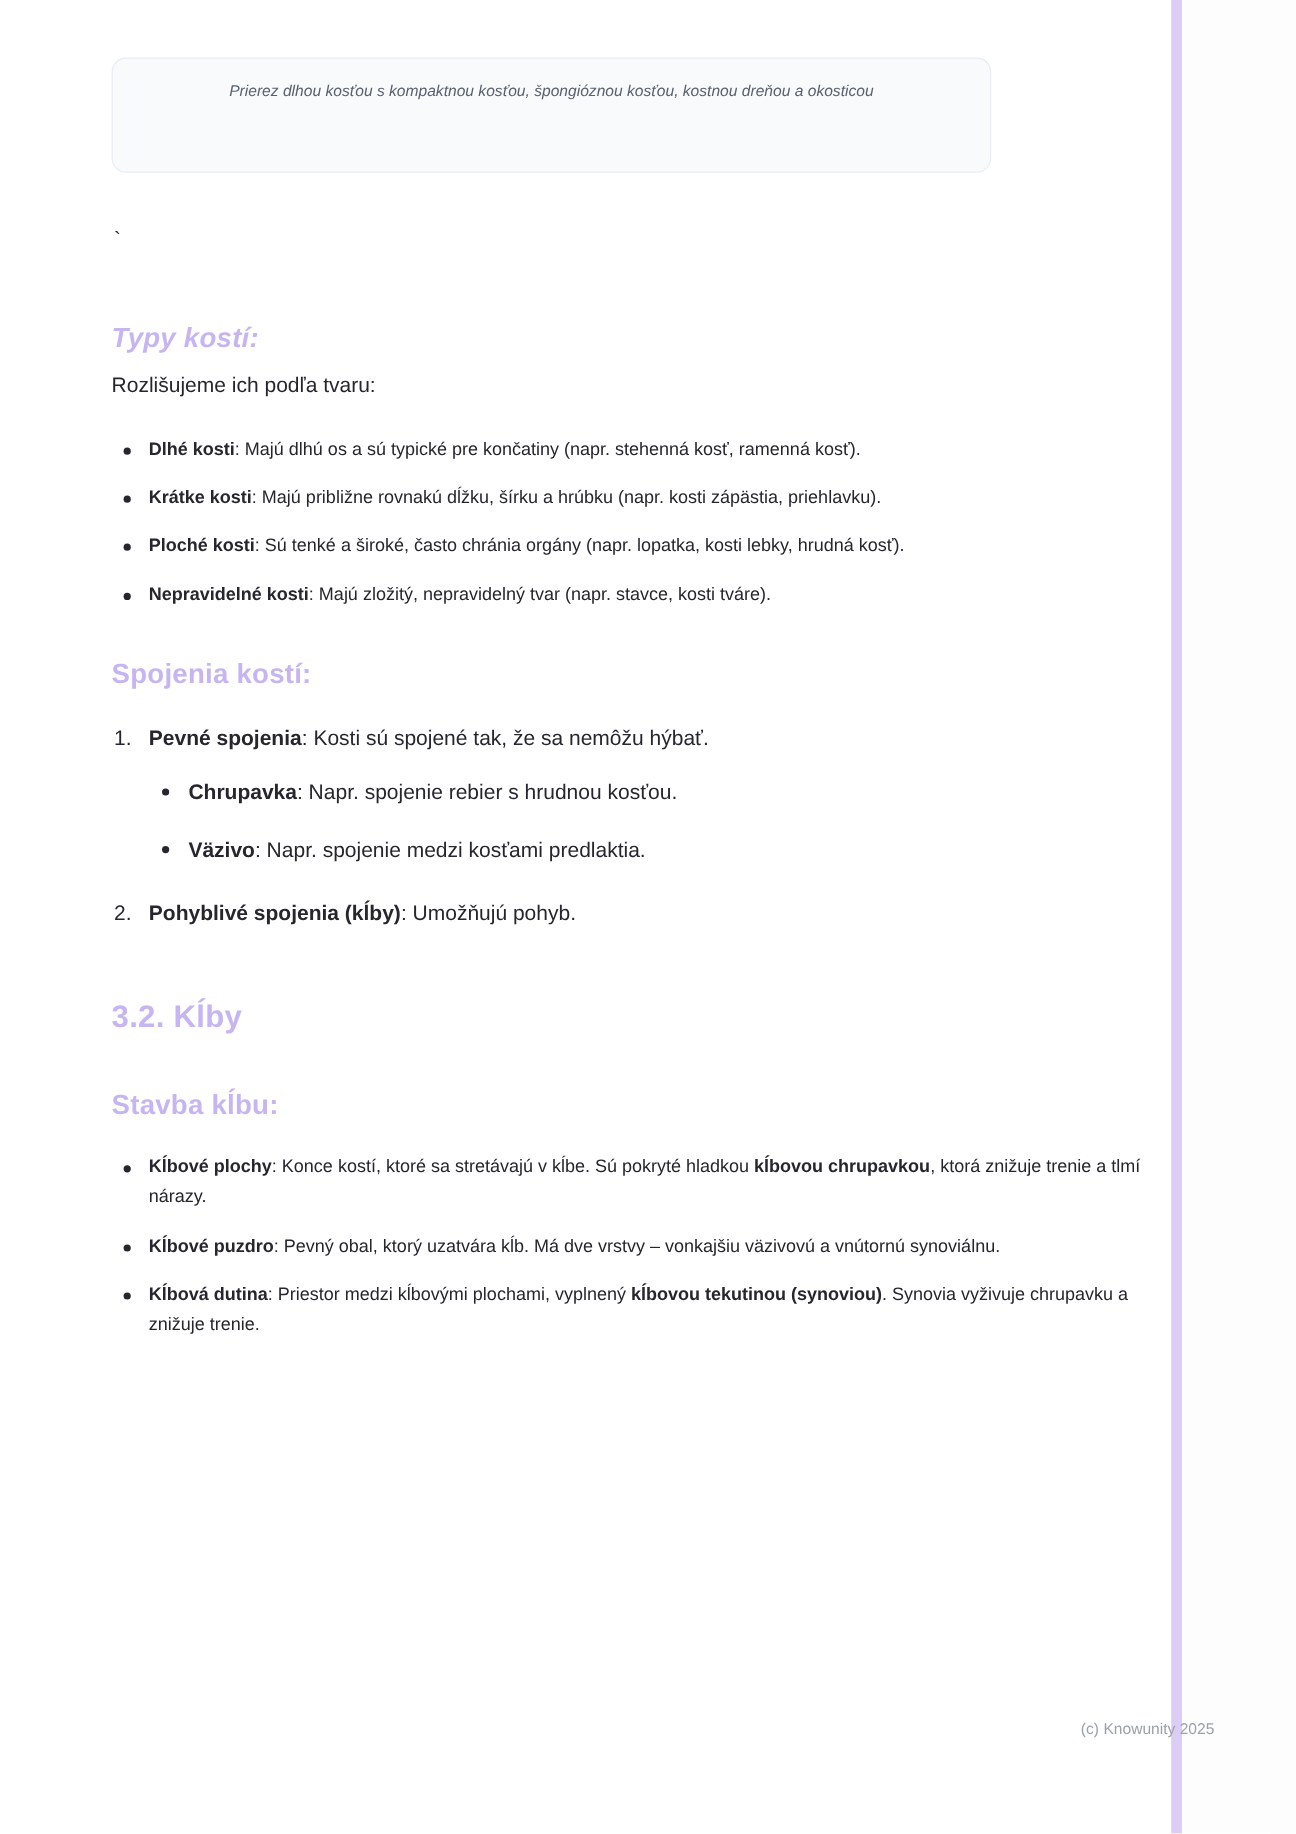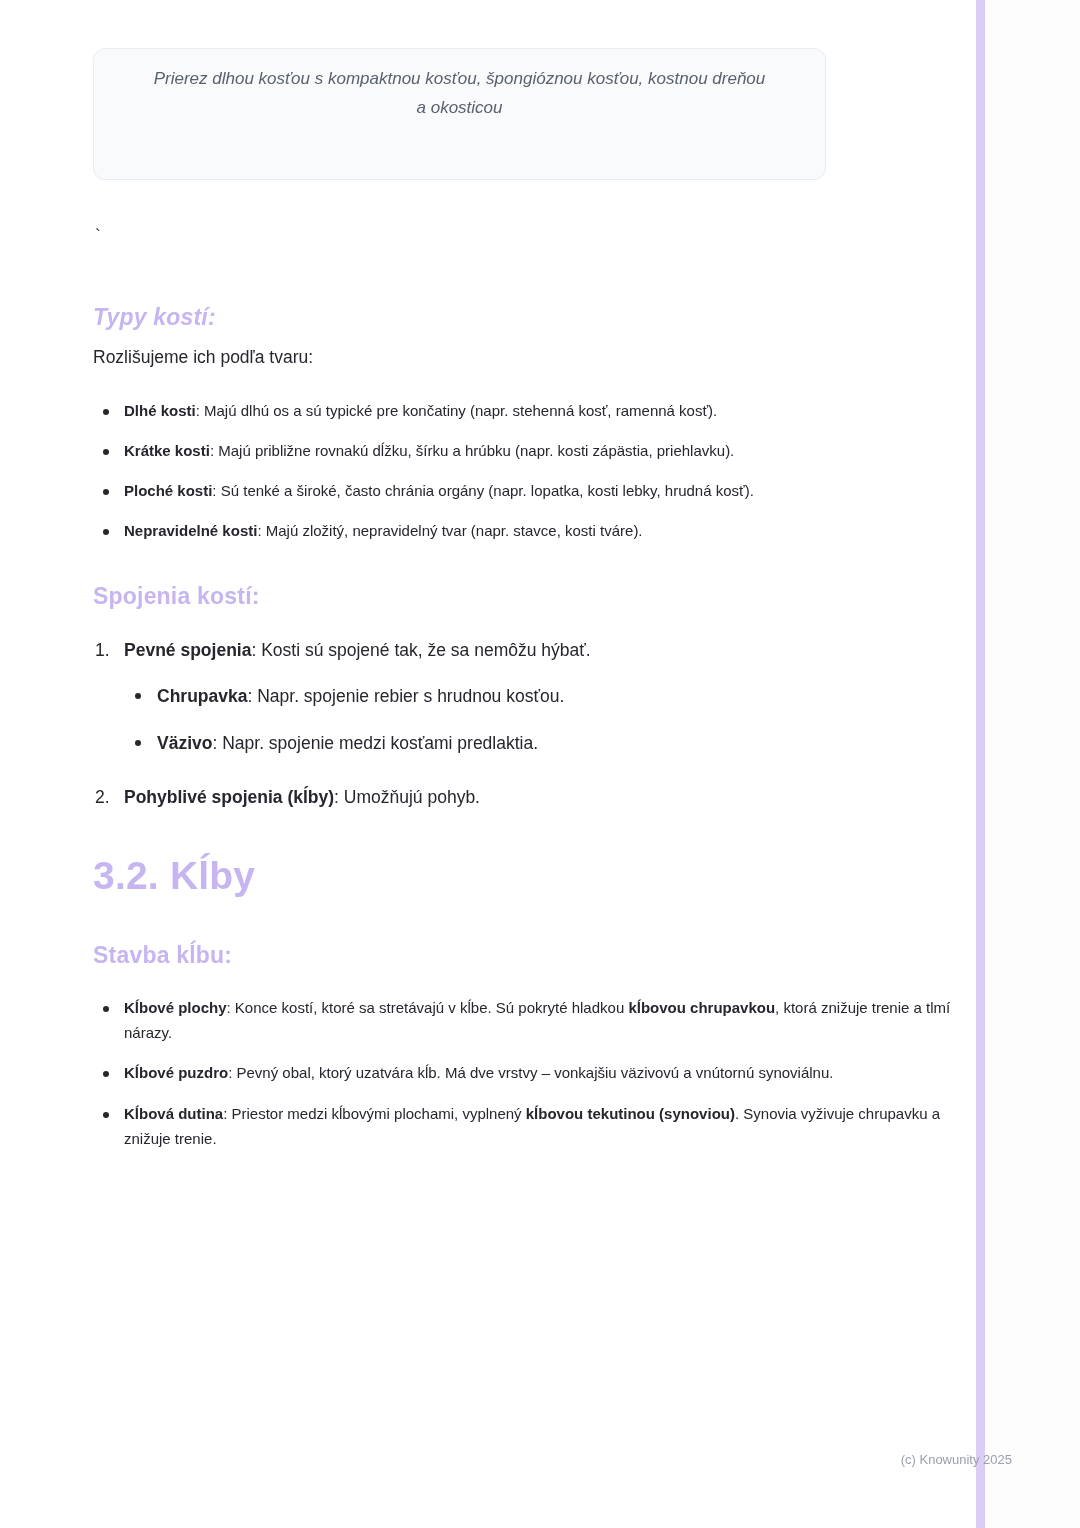--- a/index.html
+++ b/index.html
@@ -19,42 +19,42 @@
     margin-top:48px;
     width:733px;
     background:#f8fafc;
     border:1px solid #e8ecf2;
     border-radius:12px;
     padding:16px 58px 56px 58px;
   }
   .caption-text {
     font-style:italic;
     color:#59616e;
-    font-size:17px;
+    font-size:13px;
     line-height:1.7;
     text-align:center;
   }
 
   .stray { margin-top:46px; font-size:17px; color:#26262e; padding-left:2px; }
 
   h2.lavender {
     color:#c6b5f1;
     font-size:23px;
     font-weight:700;
     letter-spacing:0.2px;
   }
   .h-typy { margin-top:58px;font-style:italic; }
   .h-spojenia { margin-top:40px; }
   .h-stavba { margin-top:44px; }
 
   h1.lavender {
     color:#c6b5f1;
-    font-size:39px;
+    font-size:26px;
     font-weight:700;
-    margin-top:42px;
+    margin-top:56px;
     letter-spacing:0.2px;
   }
 
   p.body-text {
     margin-top:12px;
     font-size:17.5px;
     line-height:1.65;
   }
 
   ul.bullets { list-style:none; margin-top:26px; }
@@ -112,21 +112,21 @@
   .right-gutter {
     position:absolute;
     left:985px; top:0;
     width:95px; height:1528px;
     background:#fdfdfe;
   }
 
   .footer {
     position:absolute;
     right:68px;
-    bottom:61px;
+    bottom:80px;
     font-size:13px;
     color:#9aa1ab;
     z-index:5;
   }
 </style>
 </head>
 <body>
 
 <div class="page">
 

